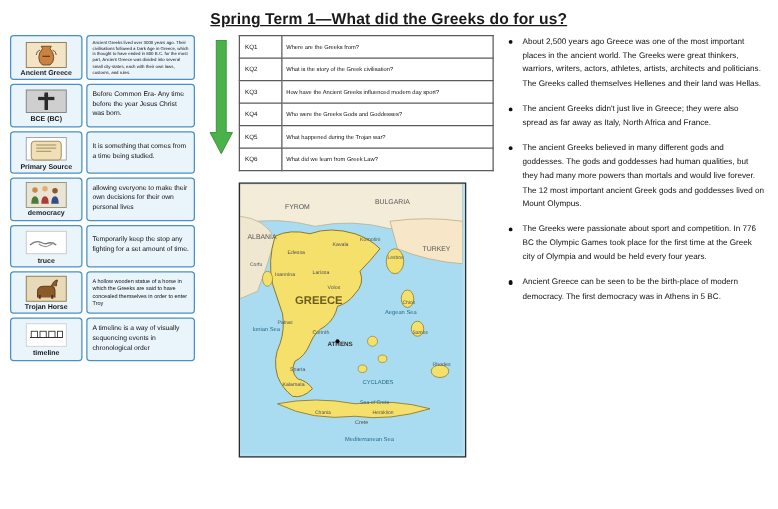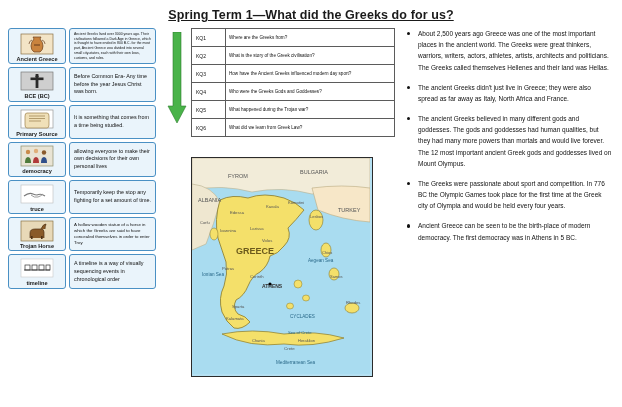--- a/index.html
+++ b/index.html
@@ -127,21 +127,21 @@
     height: 13px;
     vertical-align: middle;
   }
   .q-table td.code {
     width: 26px;
     font-size: 5px;
     text-align: left;
     padding-left: 4px;
   }
   .map {
-    margin-top: 20px;
+    margin-top: 9px;
     margin-left: 28px;
     width: 180px;
     height: 218px;
     border: 1px solid #2b2b2b;
     position: relative;
     background: #b5e0f2;
     overflow: hidden;
     text-align: center;
   }
   .map svg { position: absolute; left: 0; top: 0; }

